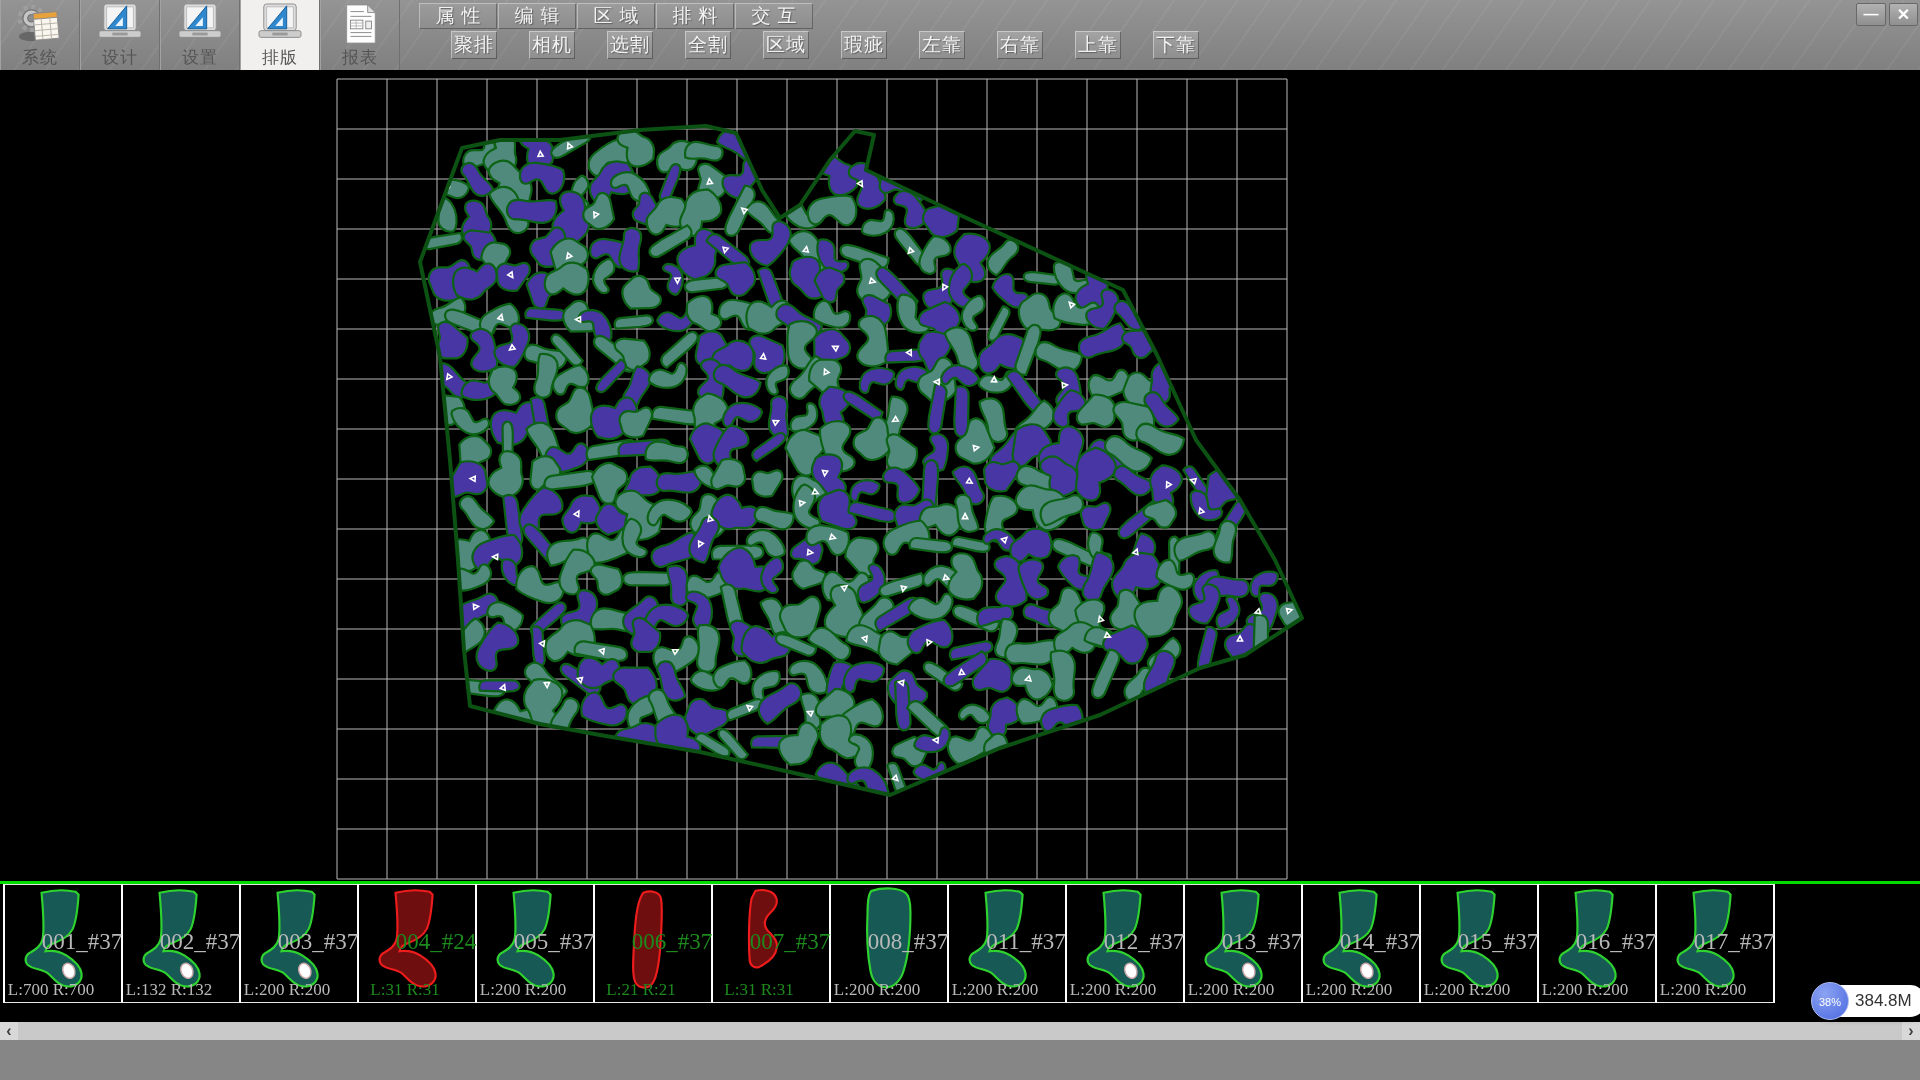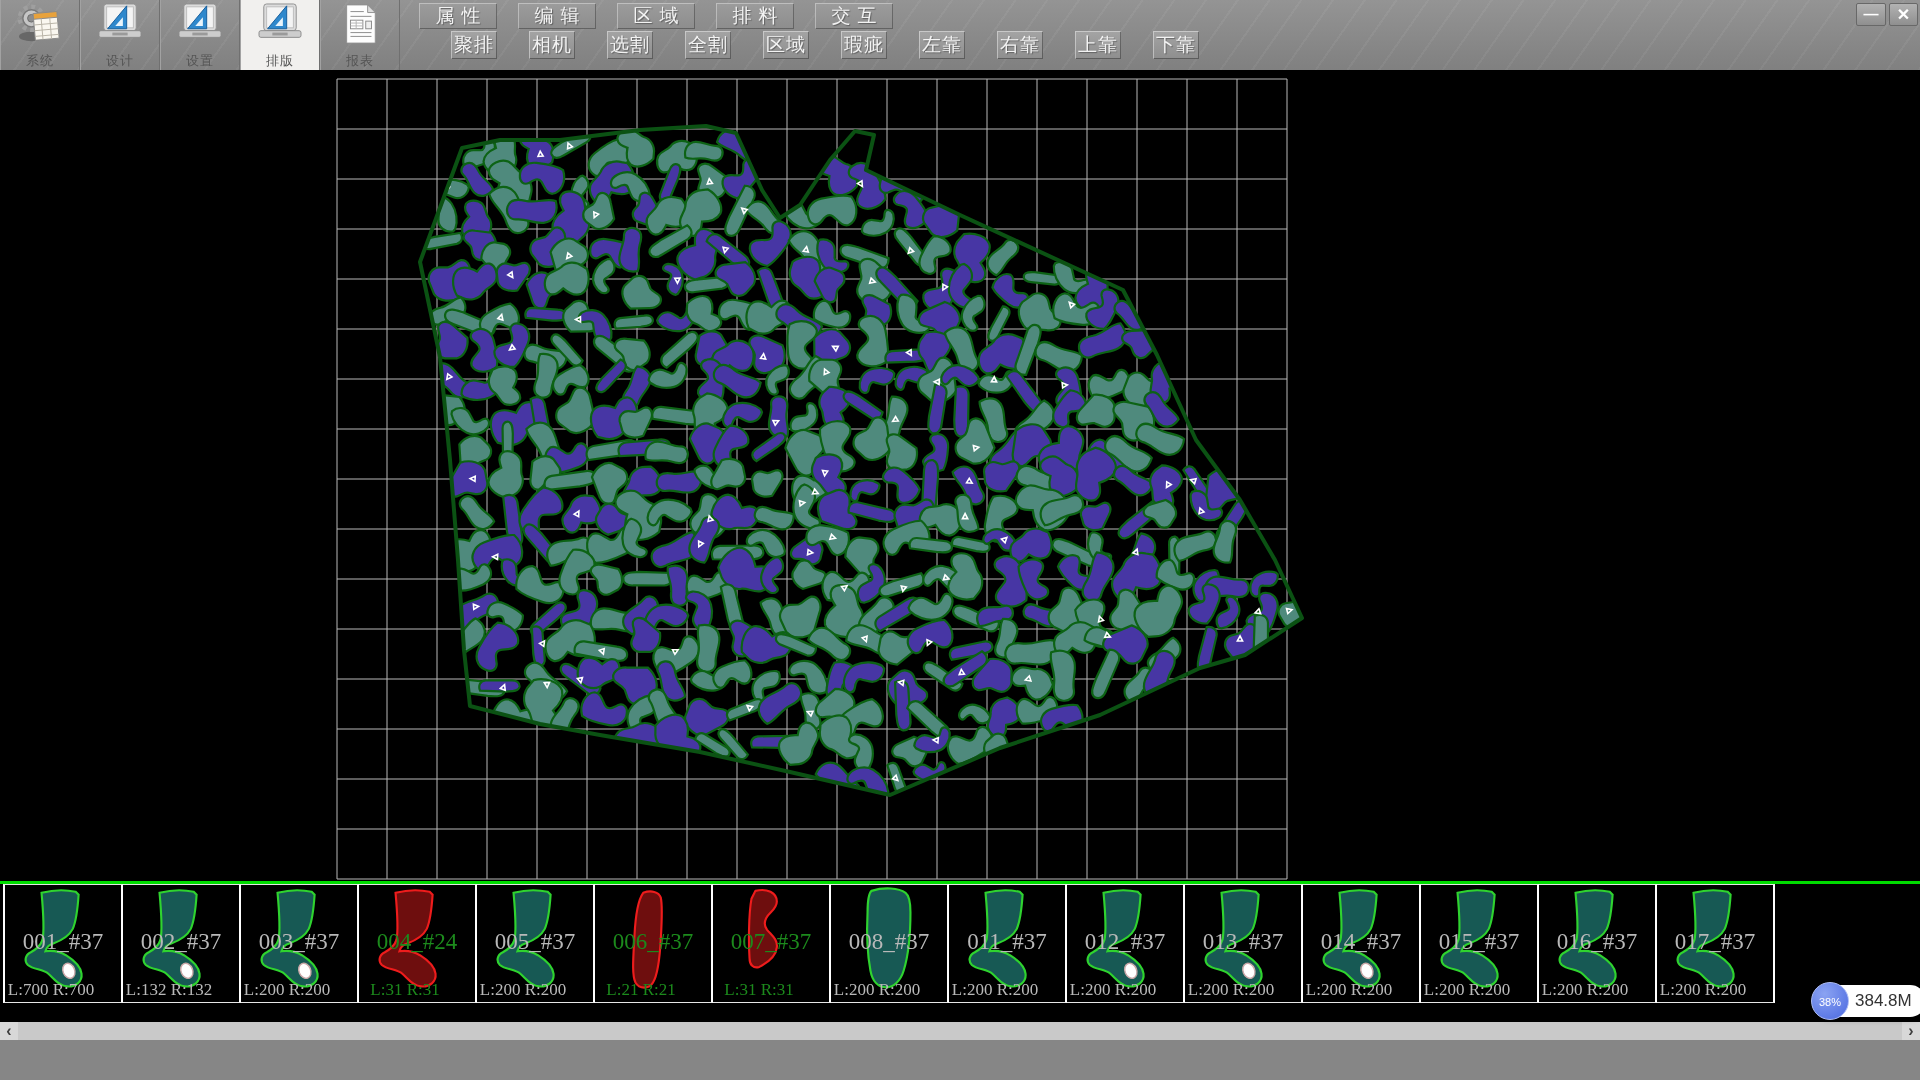--- a/index.html
+++ b/index.html
@@ -6,23 +6,23 @@
   #app{position:relative;width:1920px;height:1080px;overflow:hidden;background:#000;
        font-family:"Liberation Sans",sans-serif;}
   
   #toolbar{position:absolute;left:0;top:0;width:1920px;height:70px;
     background:linear-gradient(#949494,#848484);
     background-image:repeating-linear-gradient(-55deg,rgba(255,255,255,0.05) 0 2px,transparent 2px 26px),linear-gradient(#949494,#808080);}
   .navcell{position:absolute;top:0;width:80px;height:70px;box-sizing:border-box;
     border-right:1px solid #707070;border-left:1px solid #a2a2a2;text-align:center;cursor:default;}
   .navcell.selected{background:#f1f0ee;}
   .navcell .nicon{display:block;margin:3px auto 0;width:46px;height:42px;}
-  .navlabel{display:block;margin-top:7px;font-size:13px;color:#555;letter-spacing:1px;
+  .navlabel{display:block;margin-top:1px;font-size:17px;color:#555;letter-spacing:1px;
     font-family:"Liberation Serif",serif;}
-  #tabsrow{position:absolute;left:419px;top:3px;height:32px;display:flex;gap:21px;}
+  #tabsrow{position:absolute;left:419px;top:3px;height:32px;display:flex;gap:1px;}
   .menutab{width:78px;height:26px;line-height:26px;text-align:center;color:#f3f3f3;font-size:19px;
     letter-spacing:7px;padding-left:7px;box-sizing:border-box;
     background:linear-gradient(#9c9c9c,#8d8d8d);
     box-shadow:inset 1px 1px 0 rgba(255,255,255,.35), inset -1px -1px 0 rgba(0,0,0,.3);
     font-family:"Liberation Serif",serif;text-shadow:1px 1px 1px rgba(0,0,0,.35);}
   #btnrow{position:absolute;left:423px;top:31px;height:28px;display:flex;gap:4px;}
   .toolbtn{width:46px;height:28px;line-height:28px;text-align:center;color:#f3f3f3;font-size:19px;
     letter-spacing:1px;background:linear-gradient(#a4a4a4,#8e8e8e);
     box-shadow:inset 1px 1px 0 rgba(255,255,255,.4), inset -1px -1px 0 rgba(0,0,0,.35);
     font-family:"Liberation Serif",serif;text-shadow:1px 1px 1px rgba(0,0,0,.35);margin-left:28px;}
@@ -36,21 +36,21 @@
   
   #greenline{position:absolute;left:0;top:881px;width:1920px;height:3px;background:#00dc00;}
   #strip{position:absolute;left:0;top:884px;width:1920px;height:119px;background:#000;
     display:flex;padding-left:3px;overflow:hidden;}
   .thumb{position:relative;flex:0 0 116px;height:117px;box-sizing:content-box;
     border-right:2px solid #fff;border-top:1px solid #e6e6e6;border-bottom:1px solid #e6e6e6;
     background:#000;}
   .thumb:first-child{border-left:2px solid #fff;}
   .thumb svg{position:absolute;left:0;top:0;width:116px;height:117px;}
   .tname{position:absolute;left:0;top:44px;width:116px;text-align:center;font-size:23px;
-    font-family:"Liberation Serif",serif;}
+    font-family:"Liberation Serif",serif;padding-left:19px;}
   .tlr{position:absolute;left:0;bottom:2px;width:92px;text-align:center;font-size:17px;
     font-family:"Liberation Serif",serif;}
   
   #scrollbar{position:absolute;left:0;top:1022px;width:1920px;height:18px;background:#c9c9c9;}
   .scroll-arrow{position:absolute;top:0;width:18px;height:18px;background:#d8d8d8;color:#3f3f3f;
     font-size:16px;line-height:17px;text-align:center;font-weight:bold;}
   #sa-left{left:0;}
   #sa-right{right:0;}
   #statusbar{position:absolute;left:0;top:1040px;width:1920px;height:40px;background:#868686;}
   

